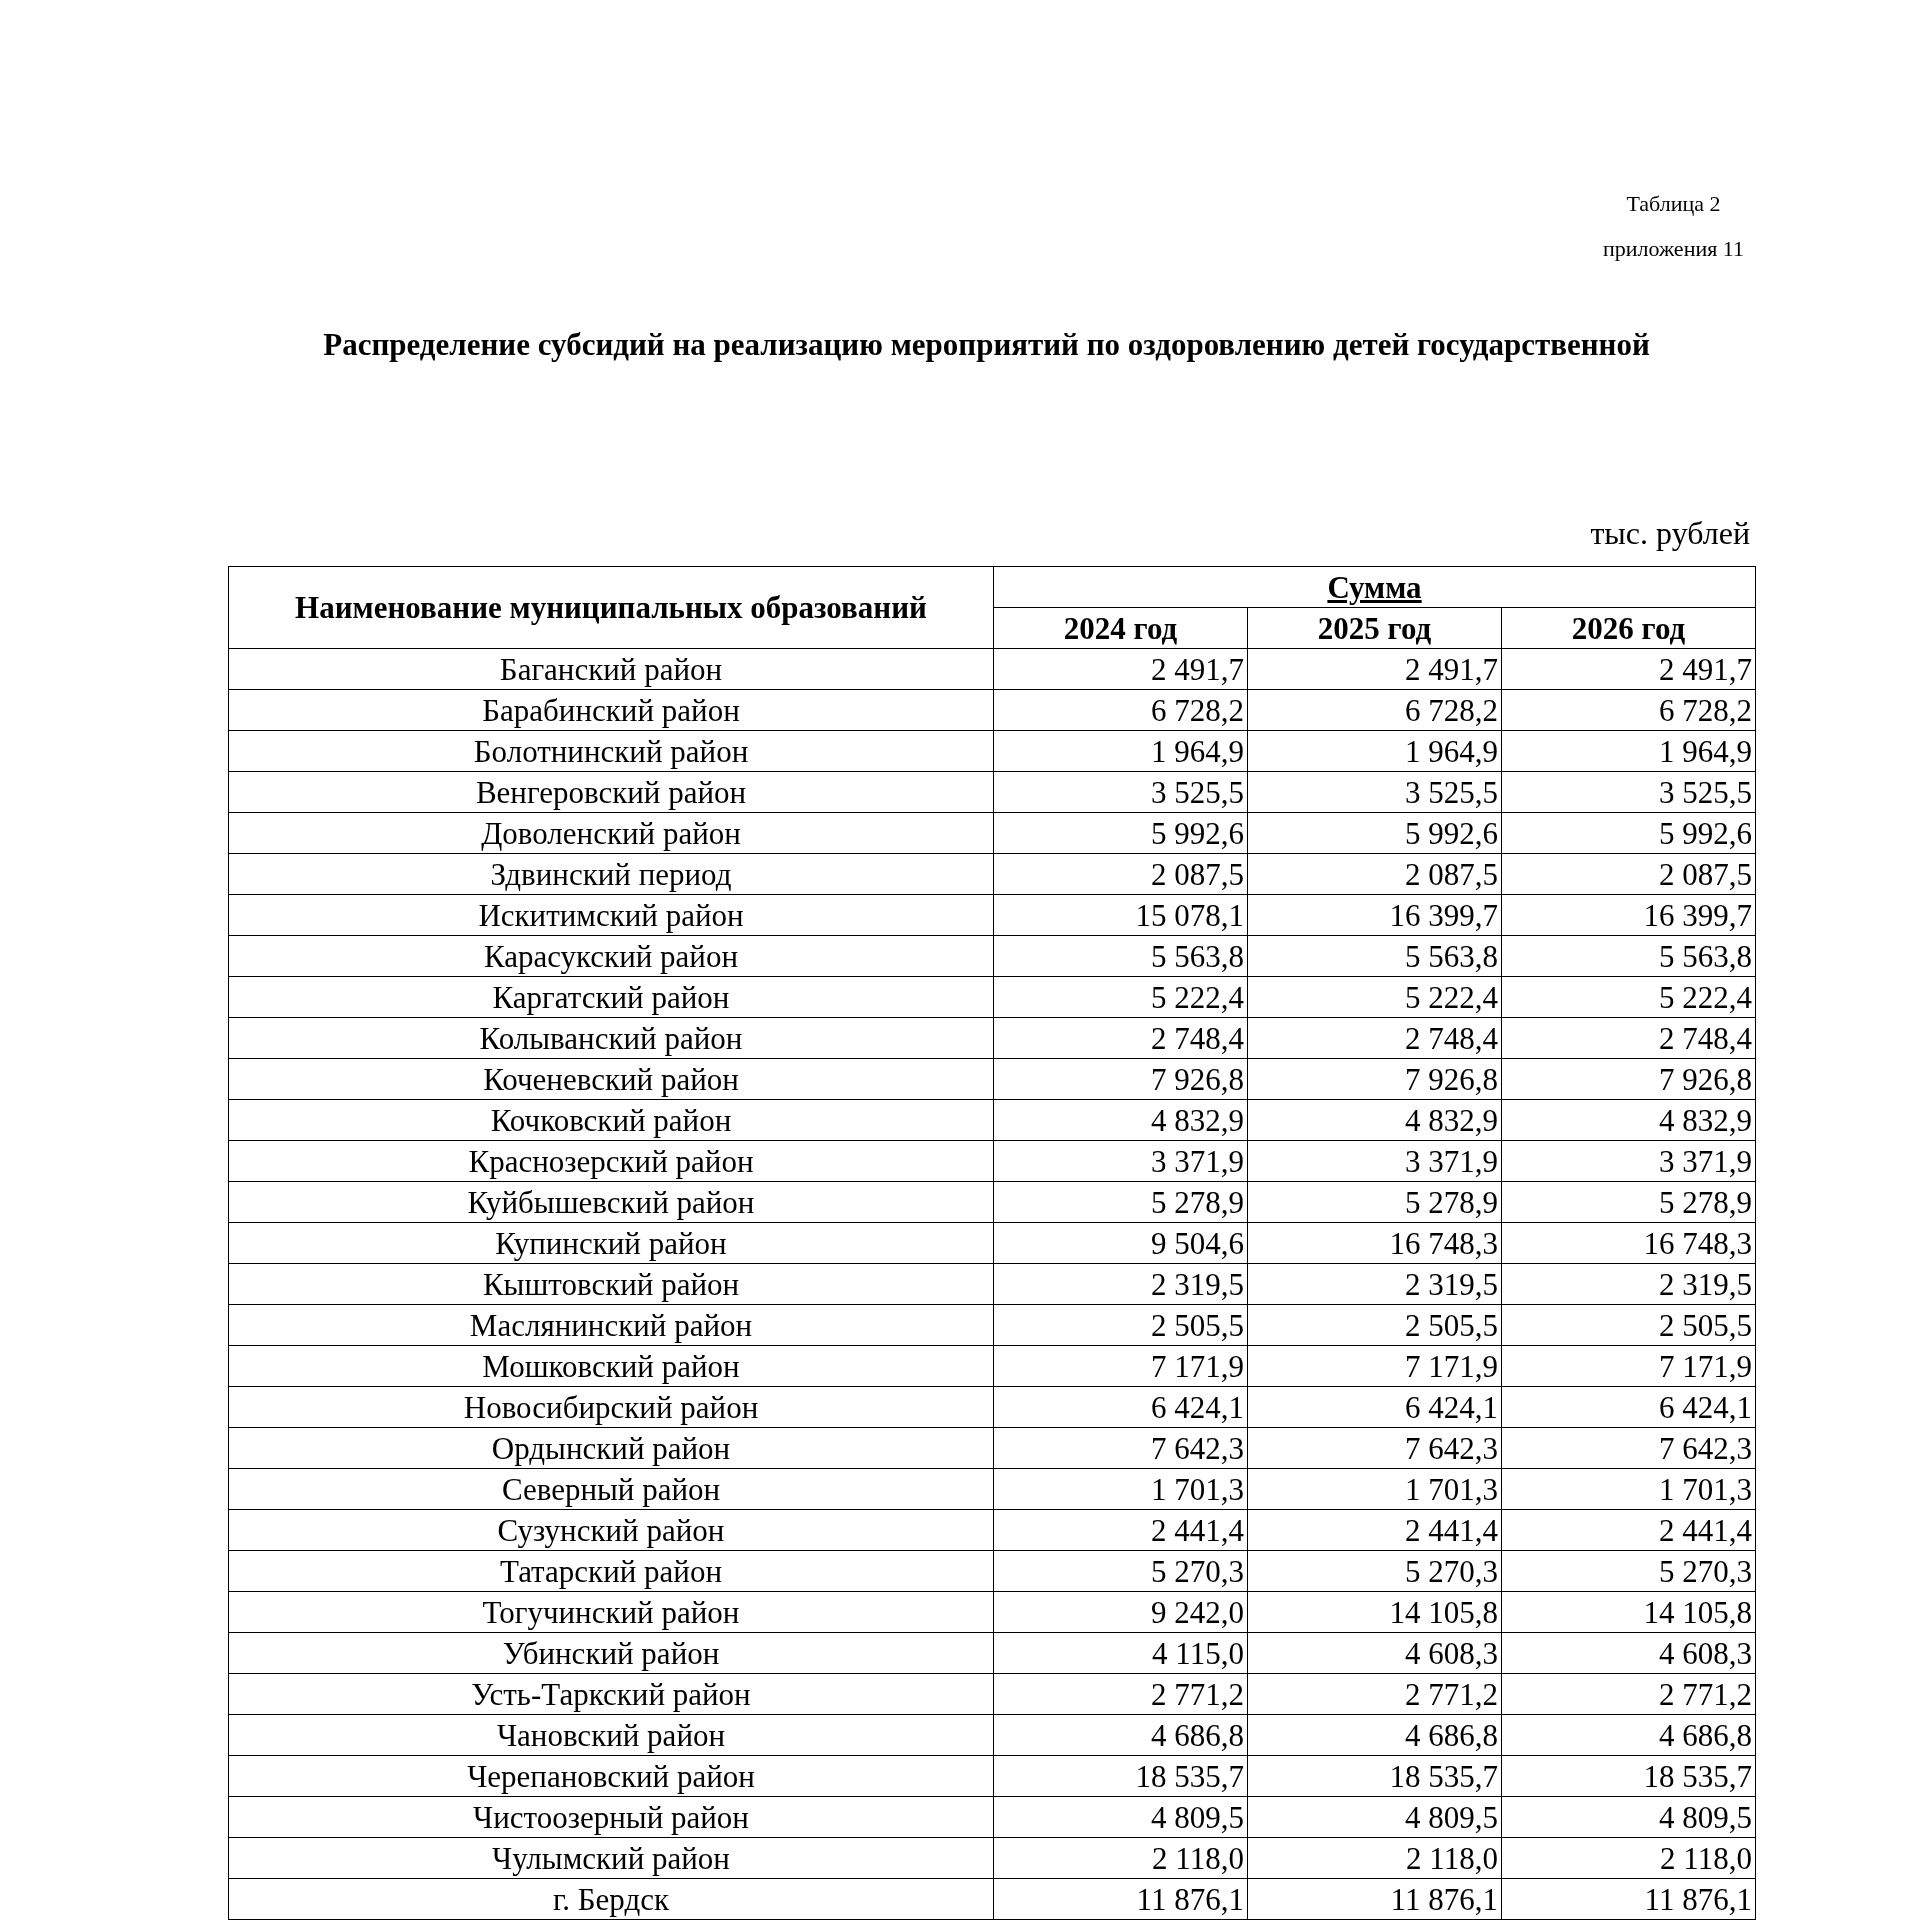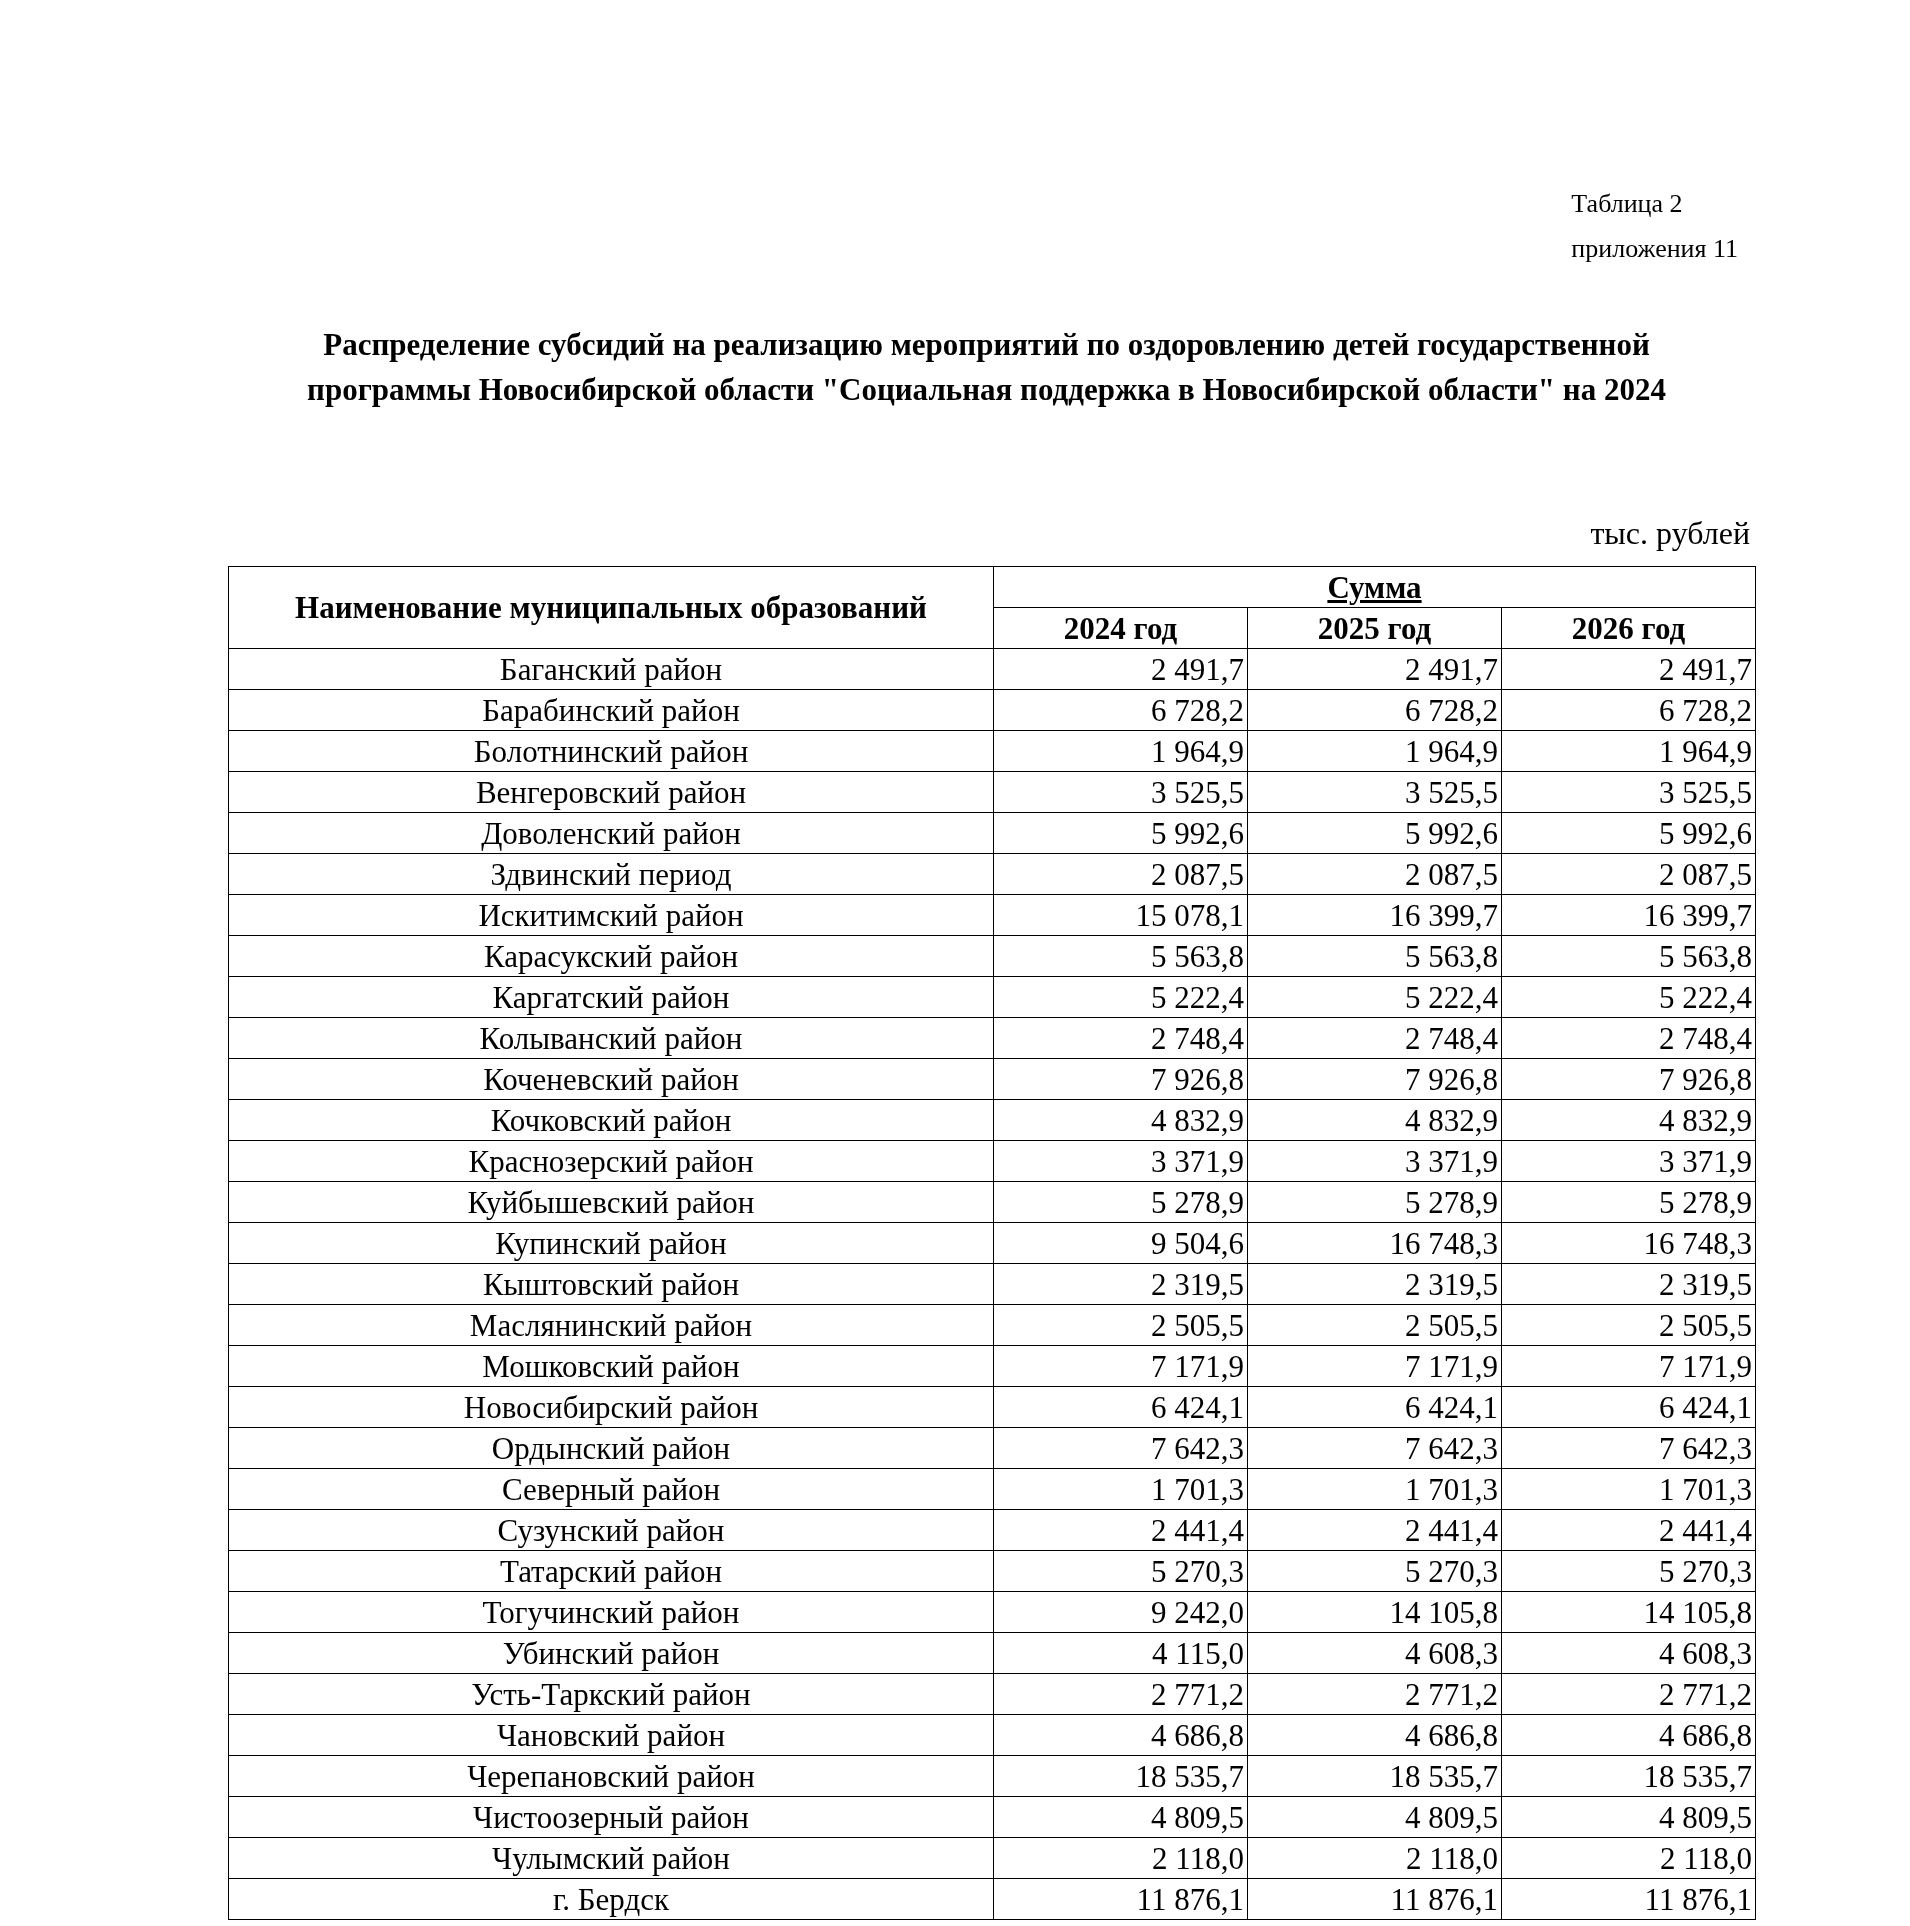--- a/index.html
+++ b/index.html
@@ -1,22 +1,22 @@
 <!DOCTYPE html>
 <html style="font-size:6.2px"><head>
 <meta charset="utf-8">
 <style>
   html, body { margin: 0; padding: 0; background: #ffffff; }
   body {
     width: 1911px; height: 2702px; position: relative; overflow: hidden;
     font-family: "Liberation Serif", "DejaVu Serif", serif; color: #000;
   }
   .corner {
-    position: absolute; right: 173px; top: 181px;
-    text-align: left; font-size: 26px; line-height: 45px;
+    position: absolute; right: 167px; top: 181px;
+    text-align: center; font-size: 22px; line-height: 45px;
   }
   .title {
     position: absolute; left: 216px; width: 1541px; top: 322px;
     text-align: center; font-weight: bold; font-size: 31px; line-height: 45px; font-family: Liberation Serif, serif;
   }
   .units {
     position: absolute; right: 161px; top: 514px;
     font-size: 32px; line-height: 39px; margin-left: 20px;
   }
   table.grid {
@@ -37,21 +37,20 @@
 </head>
 <body>
 
 <div class="corner">
   <div>Таблица 2</div>
   <div>приложения 11</div>
 </div>
 
 <div class="title">
   <div>Распределение субсидий на реализацию мероприятий по оздоровлению детей государственной</div>
-  <div>программы Новосибирской области "Социальная поддержка в Новосибирской области" на 2024</div>
 </div>
 
 <div class="units">тыс. рублей</div>
 
 <table class="grid">
   <colgroup>
     <col style="width:765px">
       <col style="width:254px">
       <col style="width:254px">
       <col style="width:254px">

